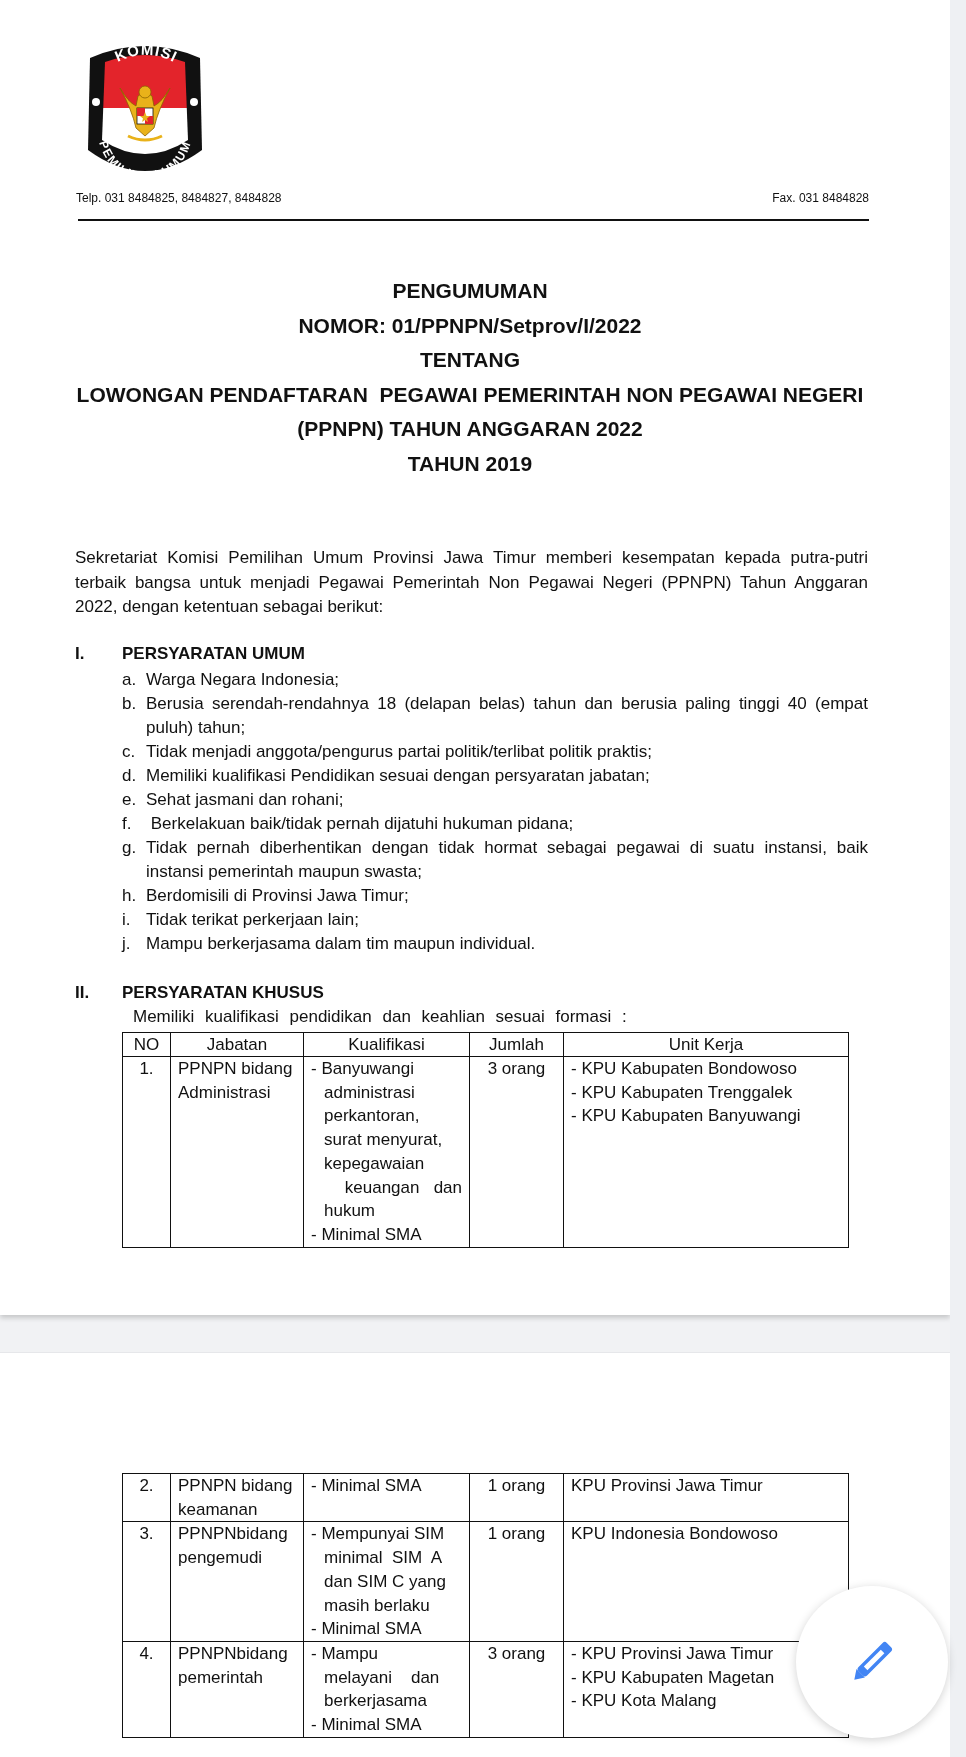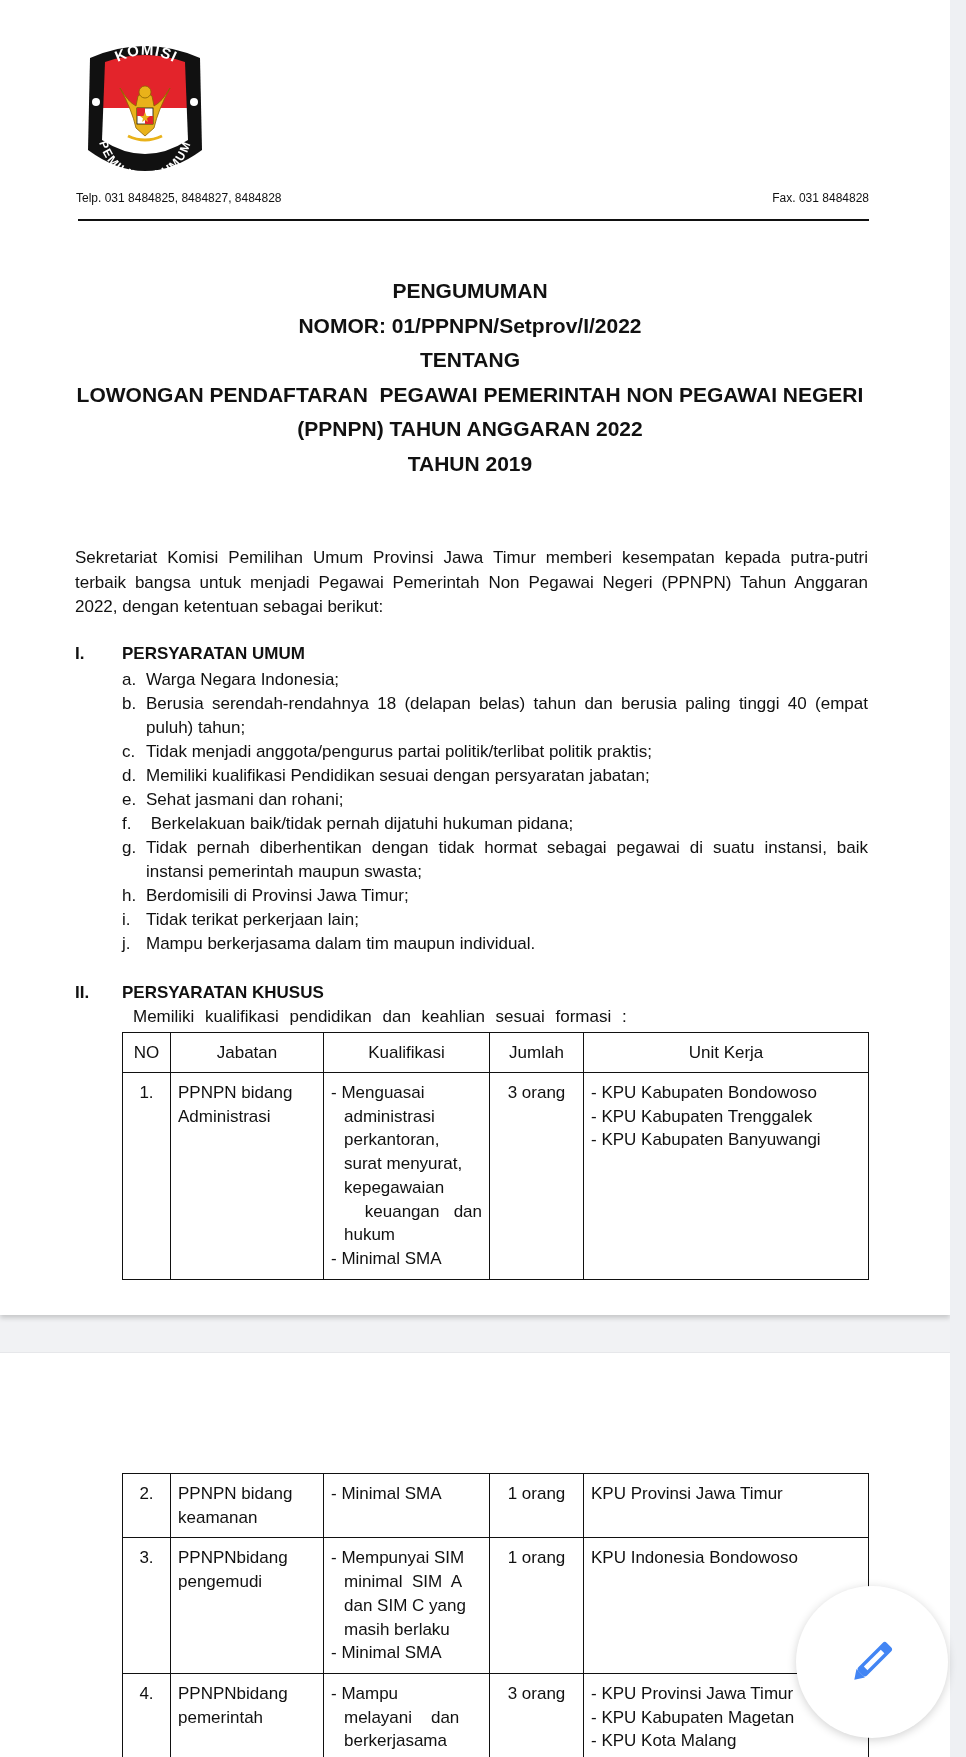--- a/index.html
+++ b/index.html
@@ -29,25 +29,25 @@
   .sec2 { top: 983px; }
 
   .req-list { position: absolute; left: 122px; top: 668px; width: 746px; font-size: 17px; line-height: 24px; }
   .req-item { display: flex; text-align: justify; }
   .req-item .ltr { width: 24px; flex: none; }
   .req-item .txt { flex: 1; }
 
   .khusus-lead { position: absolute; left: 133px; top: 1007px; font-size: 17px; word-spacing: 6px; }
 
   table.formasi { position: absolute; left: 122px; border-collapse: collapse; font-size: 17px; line-height: 23.7px; }
-  table.formasi td, table.formasi th { border: 1.4px solid #111; vertical-align: top; padding: 8px 7px; font-weight: normal; }
+  table.formasi td, table.formasi th { border: 1.4px solid #111; vertical-align: top; padding: 0 7px; font-weight: normal; }
   table.formasi th { text-align: center; line-height: 23px; }
   .t1 { top: 1032px; }
   .c-no { width: 48px; text-align: center; }
-  .c-jab { width: 153px; margin-top: 28px; }
+  .c-jab { width: 133px; margin-top: 28px; }
   .c-kua { width: 166px; }
   .c-jum { width: 94px; text-align: center; }
   .c-unit { width: 285px; }
   .line { display: block; white-space: nowrap; }
   .kua .line.ind { padding-left: 13px; }
 
   .fab { position: absolute; left: 796px; top: 1586px; width: 152px; height: 152px; border-radius: 50%; background: #fff;
          box-shadow: 0 2px 10px rgba(0,0,0,0.18); display: flex; align-items: center; justify-content: center; cursor: pointer; }
 </style>
 </head>
@@ -173,21 +173,21 @@
         <th class="c-jum">Jumlah</th>
         <th class="c-unit">Unit Kerja</th>
       </tr>
       <tr>
         <td class="c-no">1.</td>
         <td class="c-jab">
           <span class="line">PPNPN bidang</span>
           <span class="line">Administrasi</span>
         </td>
         <td class="c-kua kua">
-          <span class="line">- Menguasai</span>
+          <span class="line">- Banyuwangi</span>
           <span class="line ind">administrasi</span>
           <span class="line ind">perkantoran,</span>
           <span class="line ind">surat menyurat,</span>
           <span class="line ind">kepegawaian</span>
           <span class="line ind" style="white-space:pre;text-align:right;">keuangan   dan</span>
           <span class="line ind">hukum</span>
           <span class="line">- Minimal SMA</span>
         </td>
         <td class="c-jum">3 orang</td>
         <td class="c-unit">

